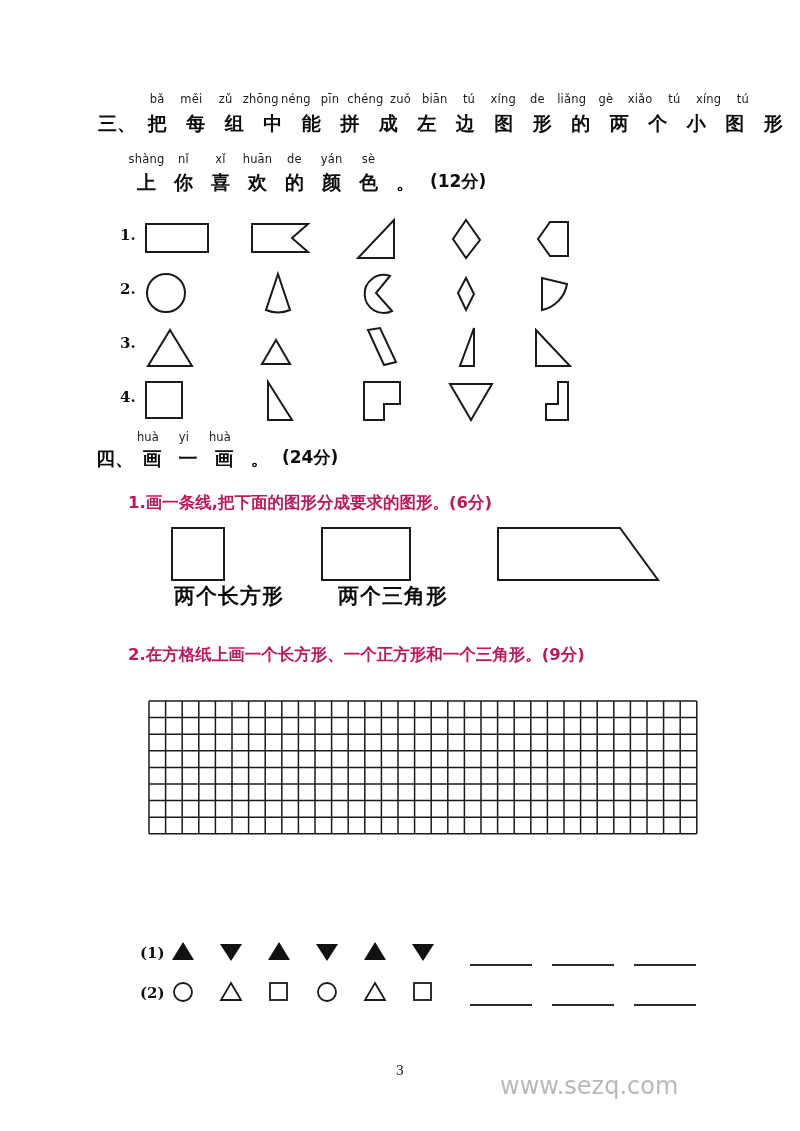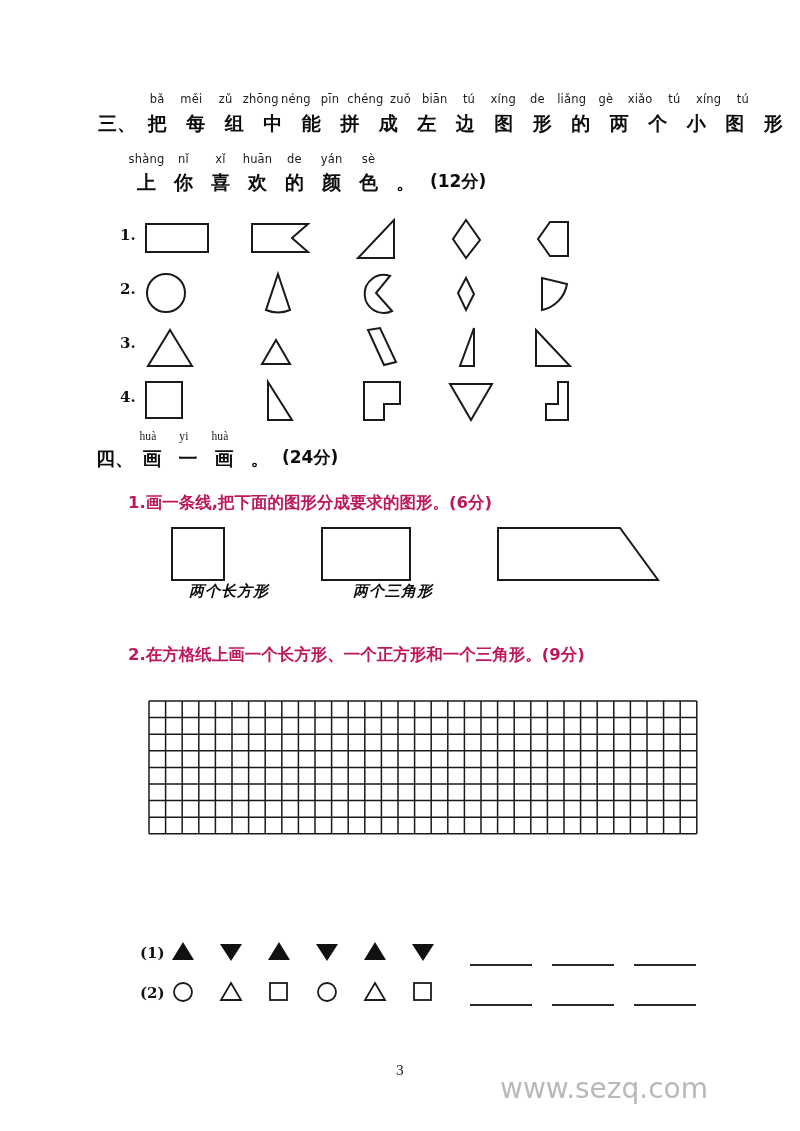--- a/index.html
+++ b/index.html
@@ -32,26 +32,25 @@
   }
   .han-row span { display: inline-block; text-align: center; }
   .plain {
     font-size: 16.5px;
     font-weight: 700;
     color: #be185d;
     font-family: "DejaVu Sans", "Liberation Sans", sans-serif;
     white-space: nowrap;
   }
   .label-cn {
-    font-size: 15px;
+    font-size: 21px;
     font-weight: 700;
     color: #0d0d0d;
     white-space: nowrap;
     letter-spacing: 1px;
-    font-style: italic;
   }
 
   
   .abs { position: absolute; }
 
   
   #sec3-pinyin1 { left: 140px; top: 92px; width: 620px; }
   #sec3-pinyin1 span { width: 38.5px; }
   #sec3-line1 { left: 98px; top: 111px; }
   #sec3-line1 .lead { font-size: 19px; font-weight: 600; margin-right: 2px; }
@@ -71,21 +70,21 @@
   .shape-cell { position: absolute; top: 0; width: 90px; height: 56px; }
   .shape-cell svg { display: block; }
   .sc0 { left: 24px; }
   .sc1 { left: 130px; }
   .sc2 { left: 230px; }
   .sc3 { left: 320px; }
   .sc4 { left: 400px; }
 
   
   #sec4-pinyin { left: 130px; top: 430px; width: 110px; }
-  #sec4-pinyin span { width: 36px; font-family: Liberation Serif, serif; }
+  #sec4-pinyin span { width: 36px; }
   #sec4-line { left: 96px; top: 446px; }
   #sec4-line .lead { font-size: 19px; font-weight: 600; }
   #sec4-line .cjk { width: 36px; }
   #sec4-line .score { font-size: 17px; font-weight: 600; margin-left: 4px; white-space: nowrap; }
 
   #q1-text { left: 128px; top: 492px; }
   #q1-figs { left: 150px; top: 520px; width: 540px; height: 70px; }
   #q1-labels { position: absolute; left: 130px; top: 582px; width: 560px; height: 24px; }
   #q1-labels .lab { position: absolute; top: 0; text-align: center; }
 
@@ -111,21 +110,21 @@
   
   #page-num {
     left: 0; top: 1063px; width: 800px;
     text-align: center;
     font-size: 13px;
     font-family: "DejaVu Serif", "Liberation Serif", serif;
     color: #222;
   }
   #watermark {
     left: 500px; top: 1072px;
-    font-size: 28px;
+    font-size: 24px;
     color: #b9b9b9;
     font-family: "DejaVu Sans", "Liberation Sans", sans-serif;
     letter-spacing: 0px;
     white-space: nowrap;
   }
   svg { overflow: visible; }
   .stroke { fill: none; stroke: #1a1a1a; stroke-width: 2; stroke-linejoin: miter; }
   .stroke-thin { fill: none; stroke: #1a1a1a; stroke-width: 1.8; }
   .filled { fill: #111111; stroke: none; }
 </style>

